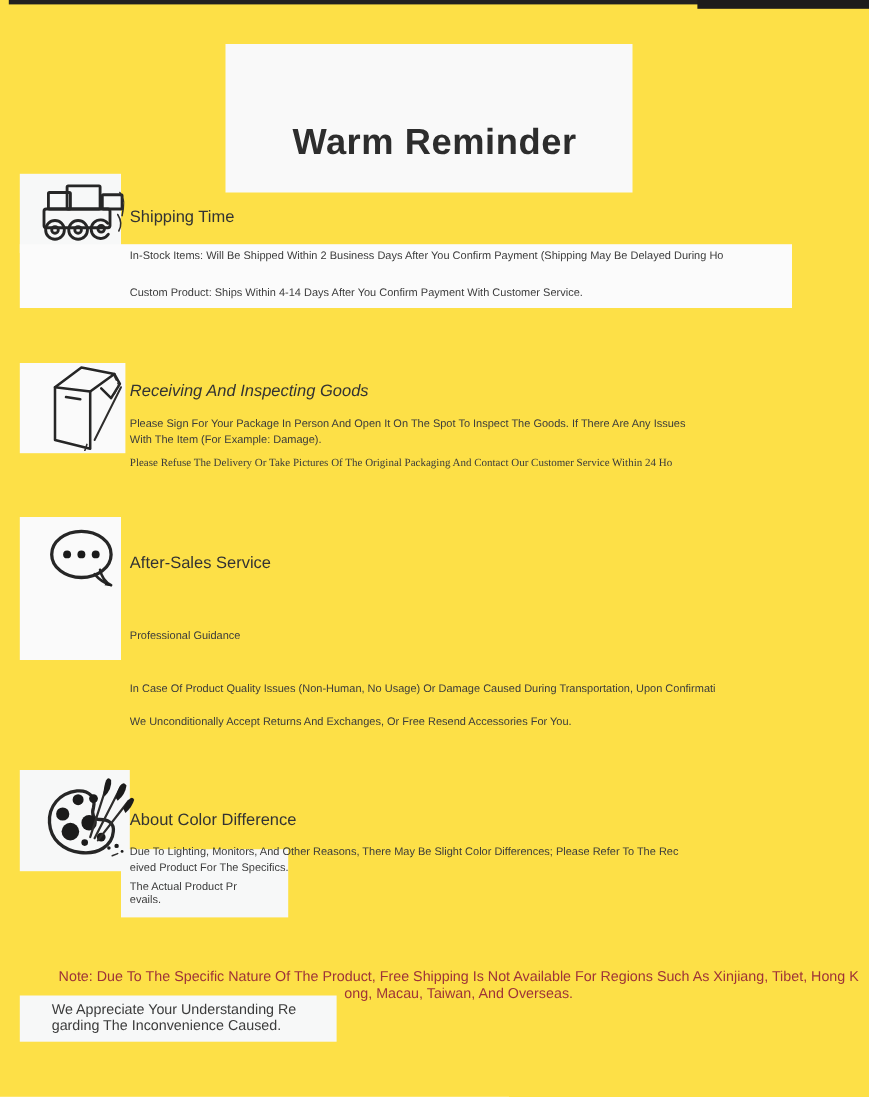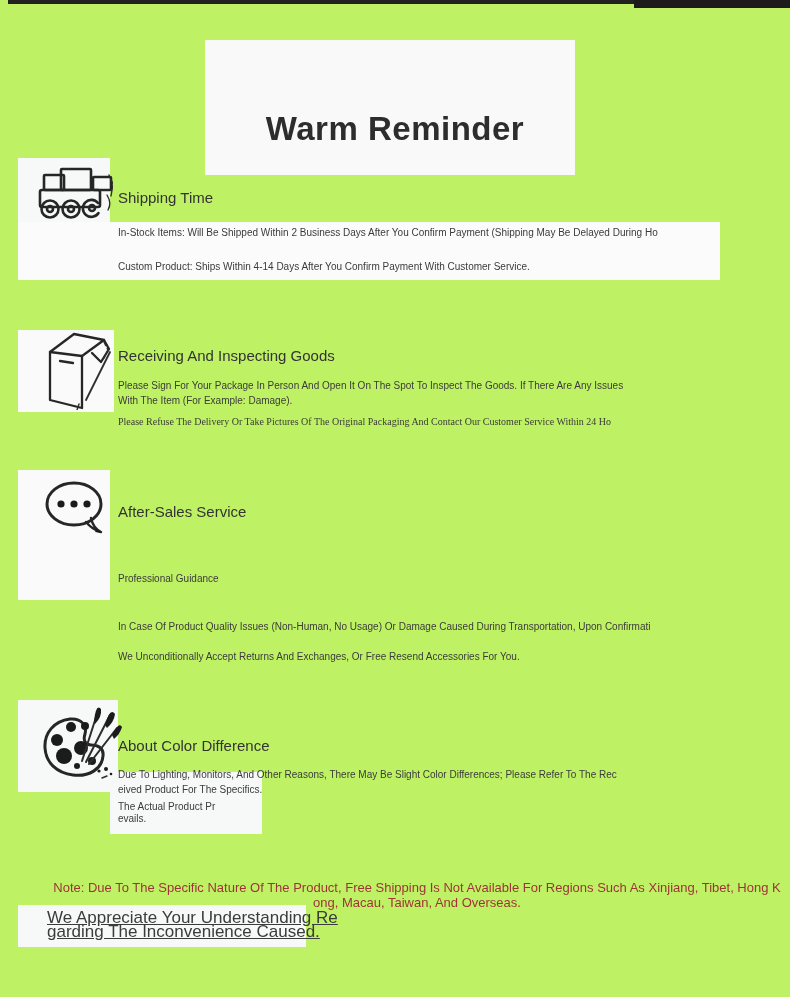--- a/index.html
+++ b/index.html
@@ -1,17 +1,17 @@
 <!DOCTYPE html>
 <html><head>
 <meta charset="utf-8">
 <style>
   html,body{margin:0;padding:0;}
   body{font-family:"Liberation Sans","DejaVu Sans",sans-serif;background:#ffffff;}
-  .page{position:relative;width:790px;height:997px;background:#bef264;overflow:hidden;}
+  .page{position:relative;width:790px;height:997px;background:#fde047;overflow:hidden;}
 
   
   .top-bar{position:absolute;left:8px;top:0;width:782px;height:4px;background:#222120;}
   .top-bar-right{position:absolute;left:634px;top:0;width:156px;height:8px;background:#1d1c1b;}
 
   
   .patch{position:absolute;background:#f7f8f8;}
   .patch.p-title{left:205px;top:40px;width:370px;height:135px;background:#f9f9f9;}
   .patch.p-s1i{left:18px;top:158px;width:92px;height:72px;}
   .patch.p-s1t{left:18px;top:222px;width:702px;height:58px;background:#fbfbfb;}
@@ -25,35 +25,35 @@
          font-size:33px;font-weight:700;color:#2d2d2d;letter-spacing:.5px;}
 
   .icon{position:absolute;}
   .icon svg{display:block;width:100%;height:100%;}
   .ic-truck{left:37px;top:164px;width:76px;height:56px;}
   .ic-box{left:44px;top:326px;width:68px;height:84px;}
   .ic-bubble{left:44px;top:480px;width:64px;height:54px;}
   .ic-palette{left:40px;top:698px;width:84px;height:84px;}
 
   .heading{position:absolute;left:118px;font-size:15px;color:#333333;}
-  .h-s1{top:189px;} .h-s2{top:347px;} .h-s3{top:503px;} .h-s4{top:737px;}
+  .h-s1{top:189px;} .h-s2{top:347px;font-style:italic;} .h-s3{top:503px;} .h-s4{top:737px;}
 
   .para{position:absolute;left:118px;font-size:10px;color:#3b3b3b;line-height:14.5px;}
   .clip{right:0;white-space:nowrap;overflow:hidden;}
   .wrap{white-space:pre-line;}
 
   .s1p1{top:226px;} .s1p2{top:260px;}
   .s2p1{top:379px;width:660px;} .s2p2{top:415px;font-family:Liberation Serif, serif;}
   .s3p1{top:540px;} .s3p2{top:572px;} .s3p3{top:620px;} .s3p4{top:650px;}
   .s4p1{top:767px;width:660px;line-height:15px;} .s4p2{top:801px;width:240px;line-height:12px;}
 
   .note-red{position:absolute;left:47px;top:880px;width:740px;font-size:13px;
             line-height:15px;color:#9e3338;white-space:pre-line;text-align:center;}
-  .note-dark{position:absolute;left:47px;top:911px;width:300px;font-size:17px;
-             line-height:14px;color:#3b3b3b;white-space:pre-line;text-decoration:underline;}
+  .note-dark{position:absolute;left:47px;top:911px;width:300px;font-size:13px;
+             line-height:14px;color:#3b3b3b;white-space:pre-line;}
 
   .sketch{stroke:#262626;fill:none;stroke-width:2.6;stroke-linecap:round;stroke-linejoin:round;}
   .sketch-thin{stroke:#2e2d2c;fill:none;stroke-width:1.4;stroke-linecap:round;}
   .ink{fill:#1b1b1b;stroke:none;}
 </style>
 </head>
 <body>
 
 <div class="page">
 

